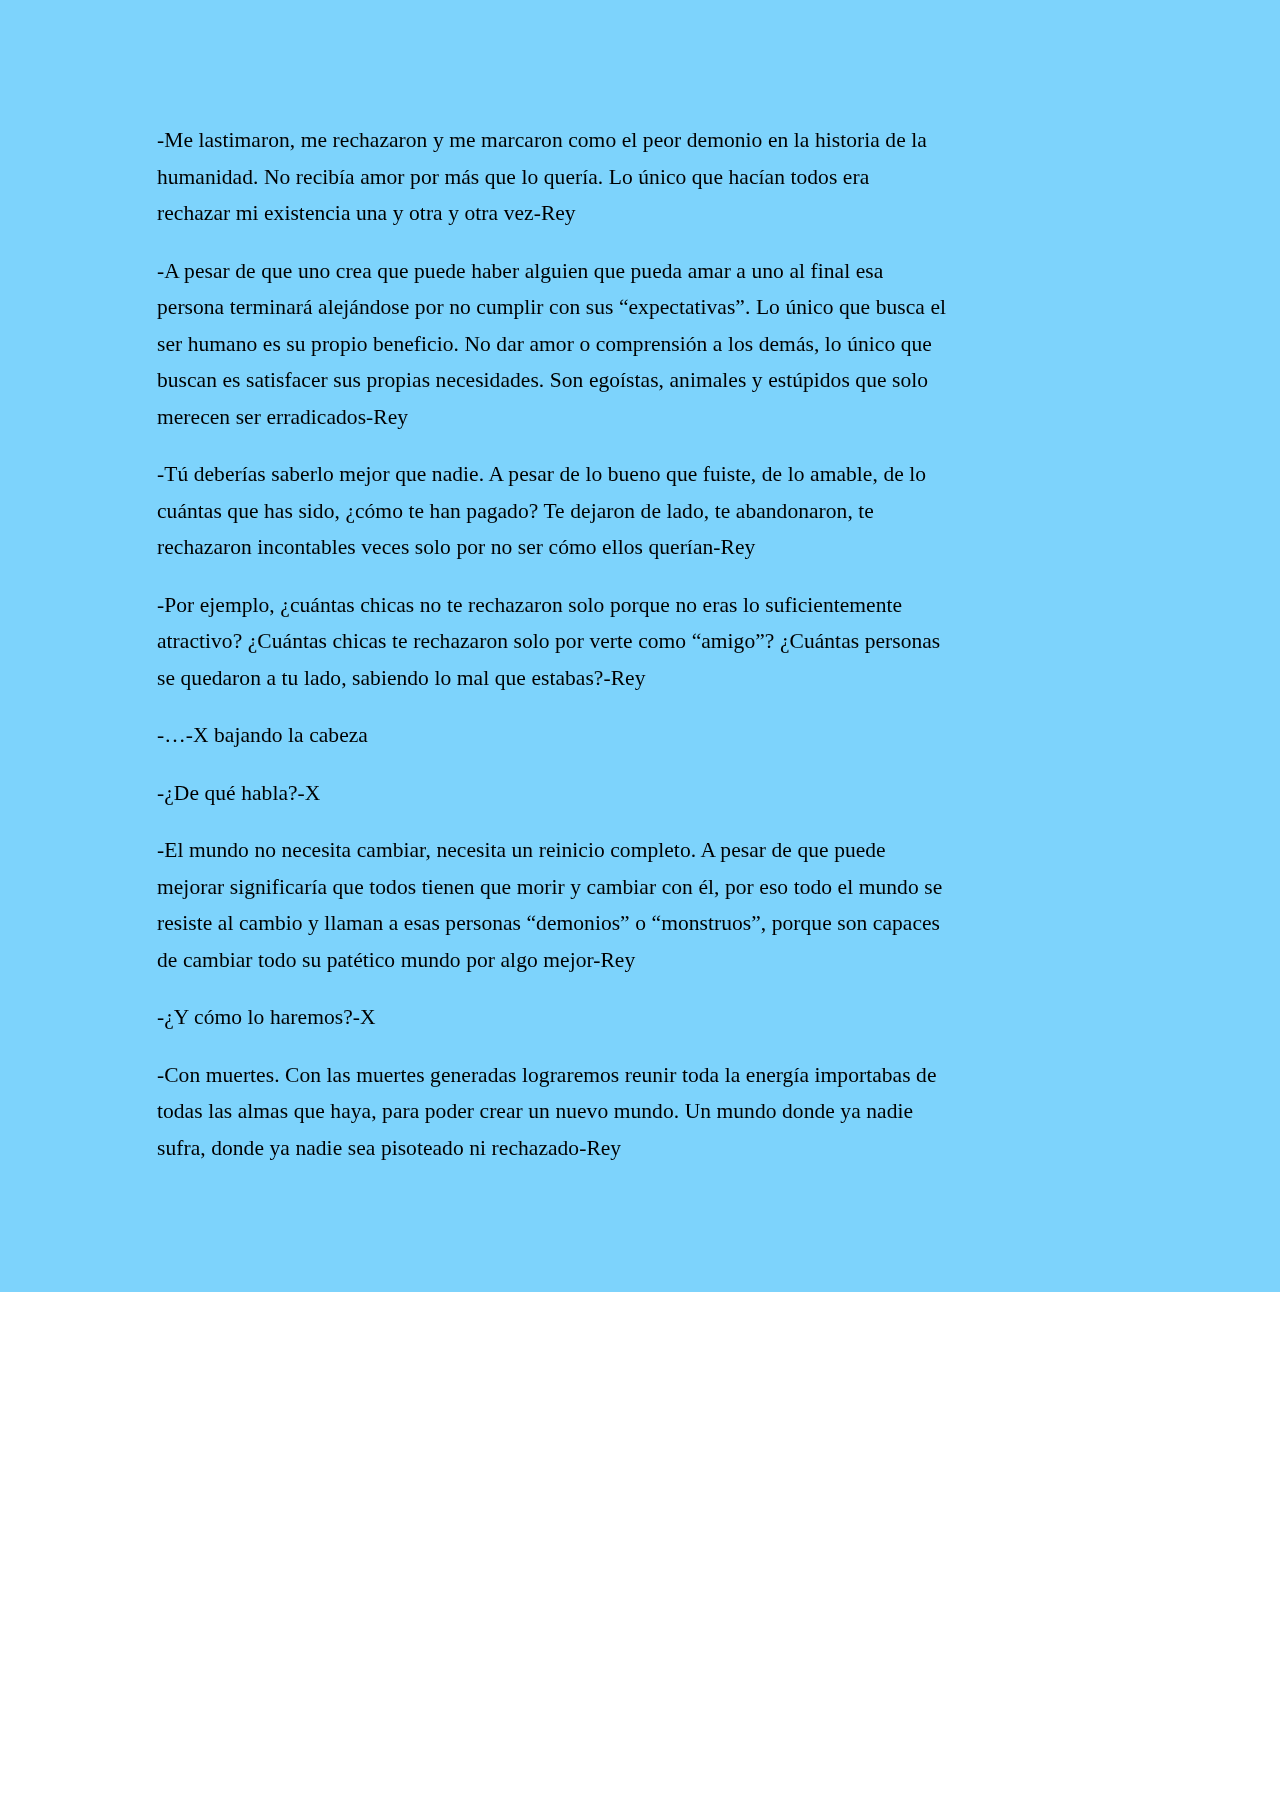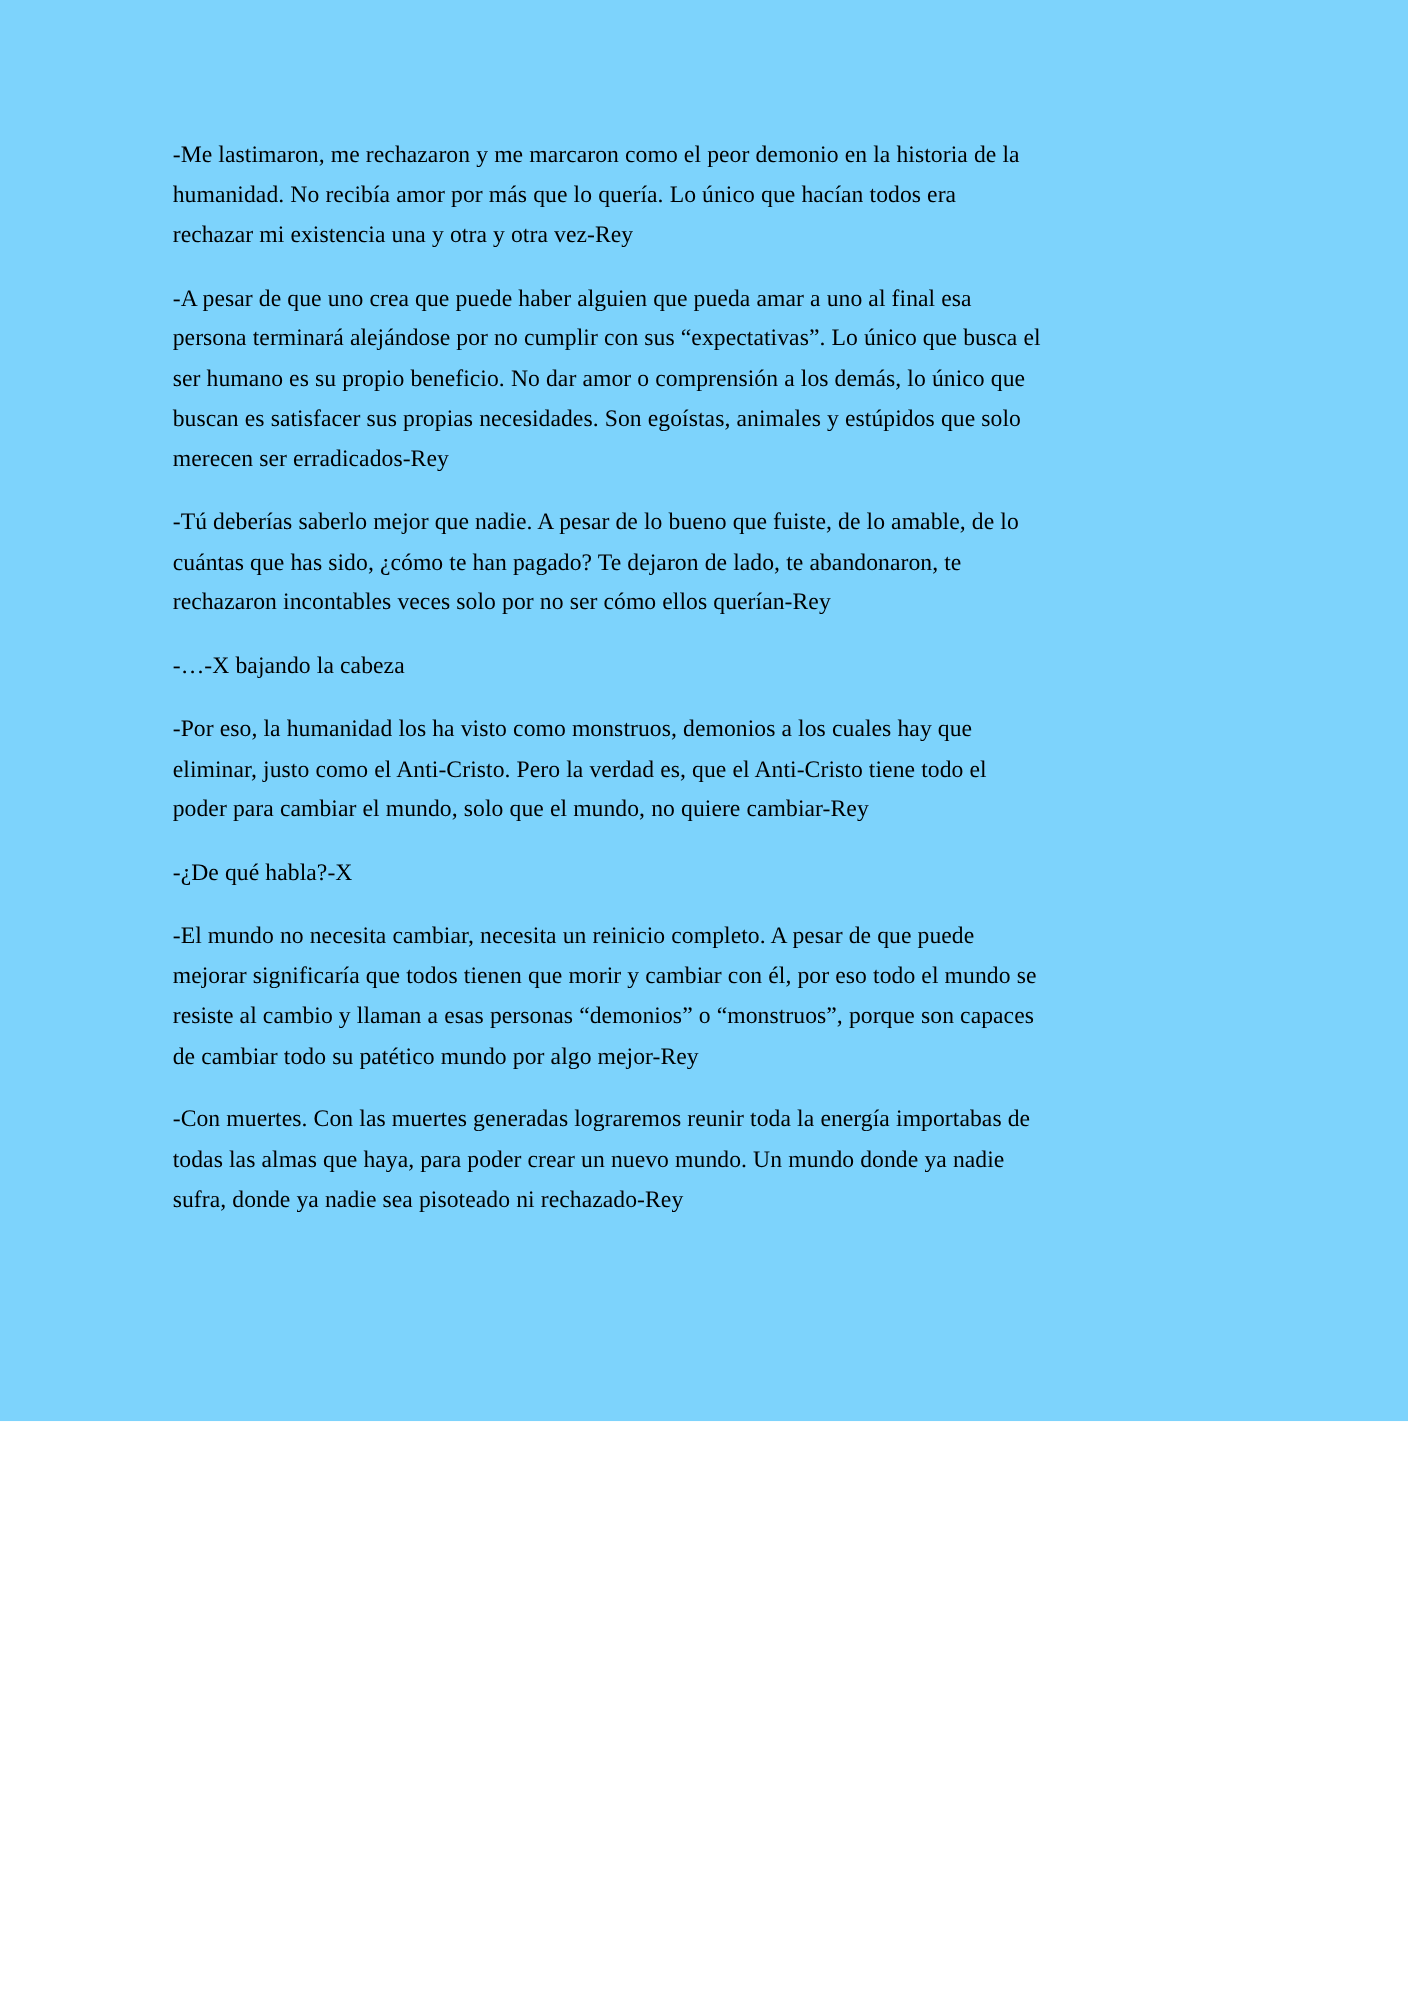--- a/index.html
+++ b/index.html
@@ -48,20 +48,21 @@
 </style>
 </head>
 <body>
 
 <div class="page">
   <div class="doc-body">
 
     <p class="para">-Me lastimaron, me rechazaron y me marcaron como el peor demonio en la historia de la humanidad. No recibía amor por más que lo quería. Lo único que hacían todos era rechazar mi existencia una y otra y otra vez-Rey</p>
     <p class="para">-A pesar de que uno crea que puede haber alguien que pueda amar a uno al final esa persona terminará alejándose por no cumplir con sus “expectativas”. Lo único que busca el ser humano es su propio beneficio. No dar amor o comprensión a los demás, lo único que buscan es satisfacer sus propias necesidades. Son egoístas, animales y estúpidos que solo merecen ser erradicados-Rey</p>
     <p class="para">-Tú deberías saberlo mejor que nadie. A pesar de lo bueno que fuiste, de lo amable, de lo cuántas que has sido, ¿cómo te han pagado? Te dejaron de lado, te abandonaron, te rechazaron incontables veces solo por no ser cómo ellos querían-Rey</p>
+    <p class="para">-Por ejemplo, ¿cuántas chicas no te rechazaron solo porque no eras lo suficientemente atractivo? ¿Cuántas chicas te rechazaron solo por verte como “amigo”? ¿Cuántas personas se quedaron a tu lado, sabiendo lo mal que estabas?-Rey</p>
     <p class="para">-…-X bajando la cabeza</p>
-    <p class="para">-Por eso, la humanidad los ha visto como monstruos, demonios a los cuales hay que eliminar, justo como el Anti-Cristo. Pero la verdad es, que el Anti-Cristo tiene todo el poder para cambiar el mundo, solo que el mundo, no quiere cambiar-Rey</p>
     <p class="para">-¿De qué habla?-X</p>
     <p class="para">-El mundo no necesita cambiar, necesita un reinicio completo. A pesar de que puede mejorar significaría que todos tienen que morir y cambiar con él, por eso todo el mundo se resiste al cambio y llaman a esas personas “demonios” o “monstruos”, porque son capaces de cambiar todo su patético mundo por algo mejor-Rey</p>
+    <p class="para">-¿Y cómo lo haremos?-X</p>
     <p class="para">-Con muertes. Con las muertes generadas lograremos reunir toda la energía importabas de todas las almas que haya, para poder crear un nuevo mundo. Un mundo donde ya nadie sufra, donde ya nadie sea pisoteado ni rechazado-Rey</p>
 
   </div>
 </div>
 
 </body></html>

